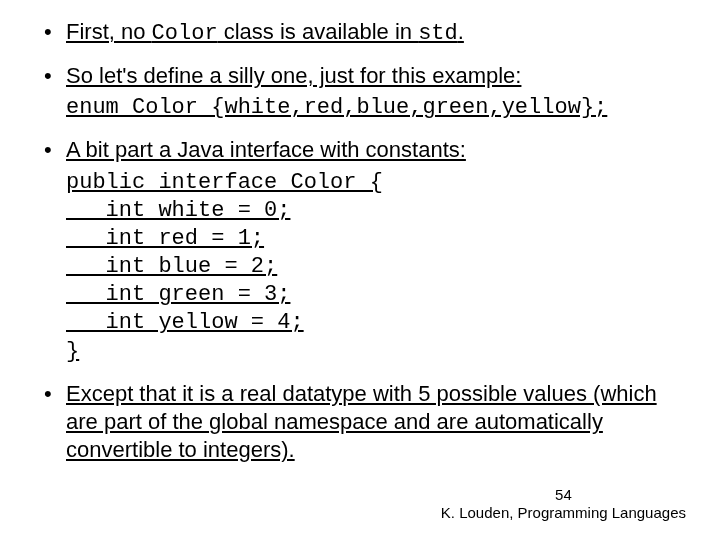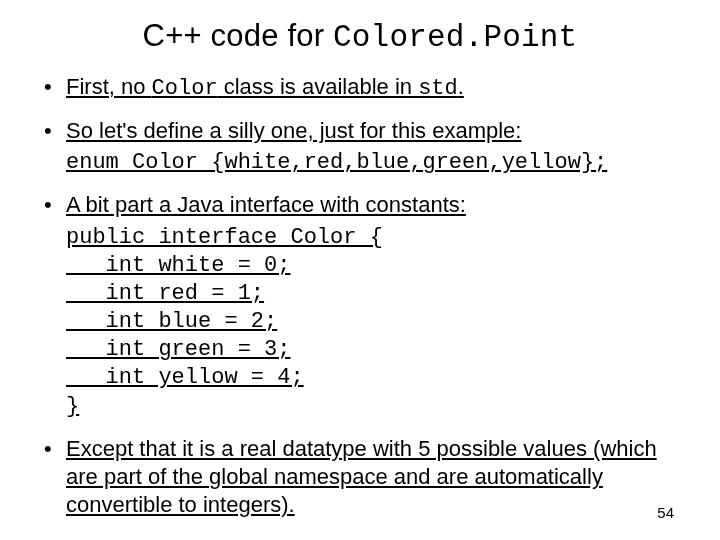--- a/index.html
+++ b/index.html
@@ -51,35 +51,32 @@
   .codeblock {
     display: block;
     font-family: "Courier New", Courier, monospace;
     font-size: 22px;
     line-height: 1.28;
     white-space: pre;
     margin-top: 4px;
   }
   .footer {
     position: absolute;
-    right: 46px;
+    right: 34px;
     bottom: 18px;
     text-align: center;
     font-size: 15px;
     line-height: 1.2;
   }
 </style>
 </head>
 <body>
 
 <div class="slide">
 
-  <h1 class="title">
-    <span>C++ code for </span><span class="mono">Colored.Point</span>
-  </h1>
 
   <ul class="bullets">
 
     <li>
       <span>First, no </span><span class="mono">Color</span><span> class is available in </span><span class="mono">std</span><span>.</span>
     </li>
 
     <li>
       <span>So let's define a silly one, just for this example:</span>
       <span class="codeblock">enum Color {white,red,blue,green,yellow};</span>
@@ -97,15 +94,16 @@
     </li>
 
     <li>
       <span>Except that it is a real datatype with 5 possible values (which are part of the global namespace and are automatically convertible to integers).</span>
     </li>
 
   </ul>
 
   <div class="footer">
     <div>54</div>
+    <div>K. Louden, Programming Languages</div>
   </div>
 
 </div>
 
 </body></html>

